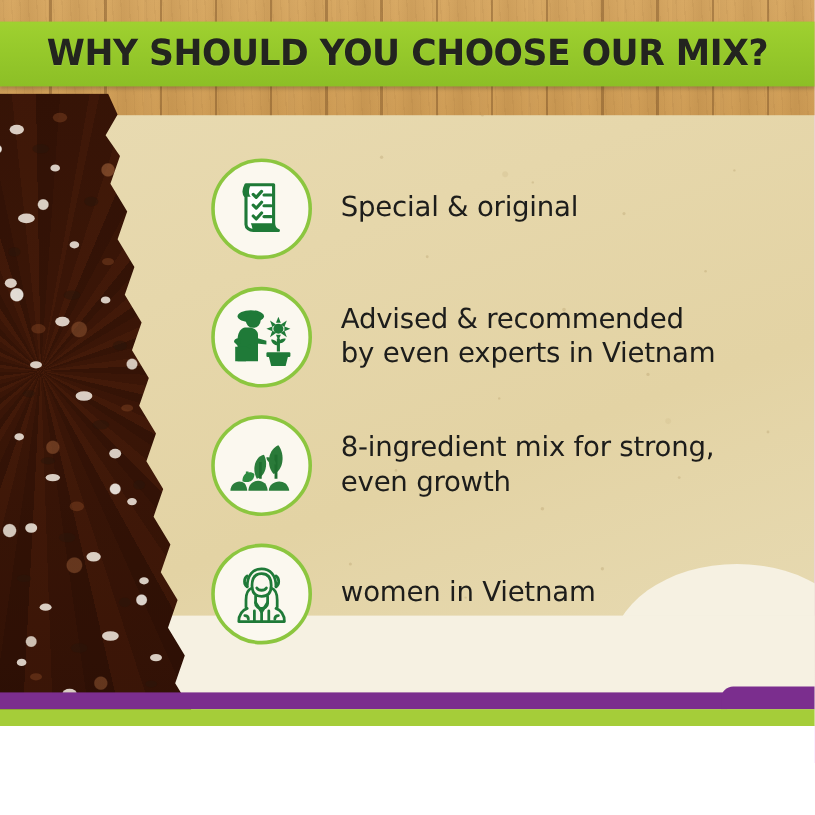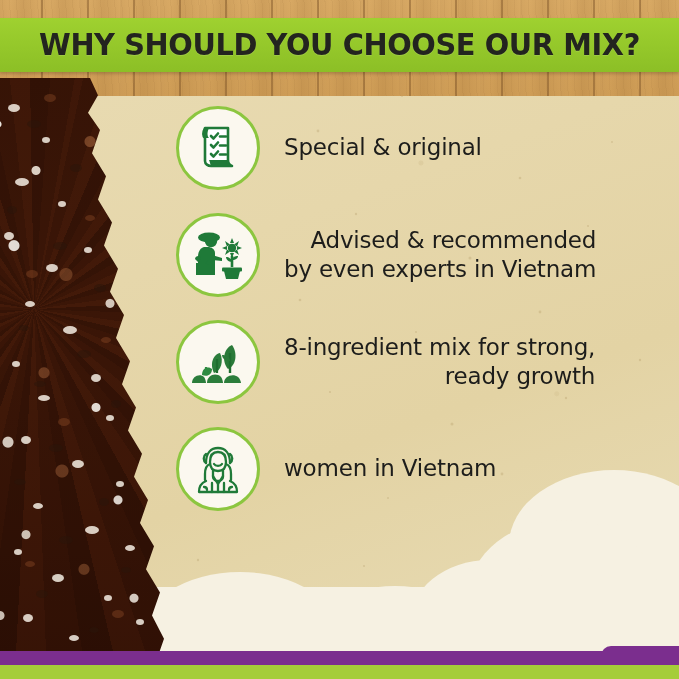--- a/index.html
+++ b/index.html
@@ -8,21 +8,21 @@
     padding: 0;
     background: #ffffff;
   }
   body {
     font-family: "Liberation Sans", sans-serif;
   }
 
   .poster {
     position: relative;
     width: 679px;
-    height: 679px;
+    height: 605px;
     overflow: hidden;
     background: #f0abfc;
   }
 
   
   .bg-paper {
     position: absolute;
     inset: 0;
     background:
       radial-gradient(circle at 18% 72%, rgba(160,130,70,.10) 0 2px, transparent 3px),
@@ -158,23 +158,22 @@
     color: #23241f;
     transform: scaleX(.96);
     white-space: nowrap;
     text-shadow: 0 1px 0 rgba(255,255,255,.12);
   }
 
   
   .features {
     position: absolute;
     left: 176px;
-    top: 94px;
+    top: 120px;
     width: 503px;
-    text-align: right;
   }
   .feature {
     position: relative;
     height: 107px;
     display: flex;
     align-items: center;
   }
   .badge {
     position: relative;
     flex: 0 0 auto;
@@ -421,21 +420,21 @@
           </g>
           <g fill="#2b7d3b">
             <path d="M2 44 C2 37 10 34 14 38 C16 41 16 44 16 44 Z"></path>
             <path d="M17 44 C17 36 26 33 31 38 C33 41 33 44 33 44 Z"></path>
             <path d="M34 44 C34 37 43 34 48 38 C51 41 51 44 51 44 Z"></path>
           </g>
         </svg>
       </div>
       <div class="feature-text">
         <span>8-ingredient mix for strong,</span>
-        <span class="l2">ready growth</span>
+        <span class="l2">even growth</span>
       </div>
     </div>
 
     <div class="feature">
       <div class="badge">
         <svg width="52" height="52" viewBox="0 0 52 52">
           <g fill="none" stroke="#1f7a38" stroke-width="2.3" stroke-linejoin="round" stroke-linecap="round">
             <path d="M14 20 C14 10 19 5 26 5 C33 5 38 10 38 20"></path>
             <path d="M14 20 C11 18 11 13 14 11"></path>
             <path d="M38 20 C41 18 41 13 38 11"></path>

